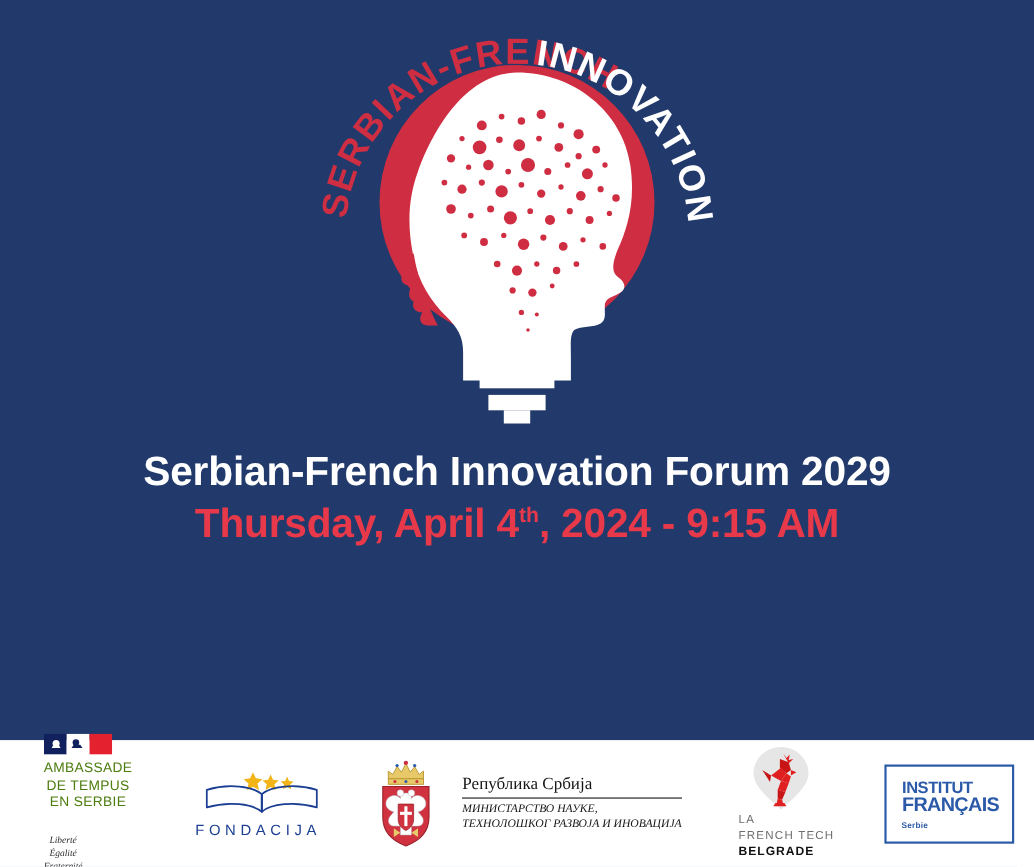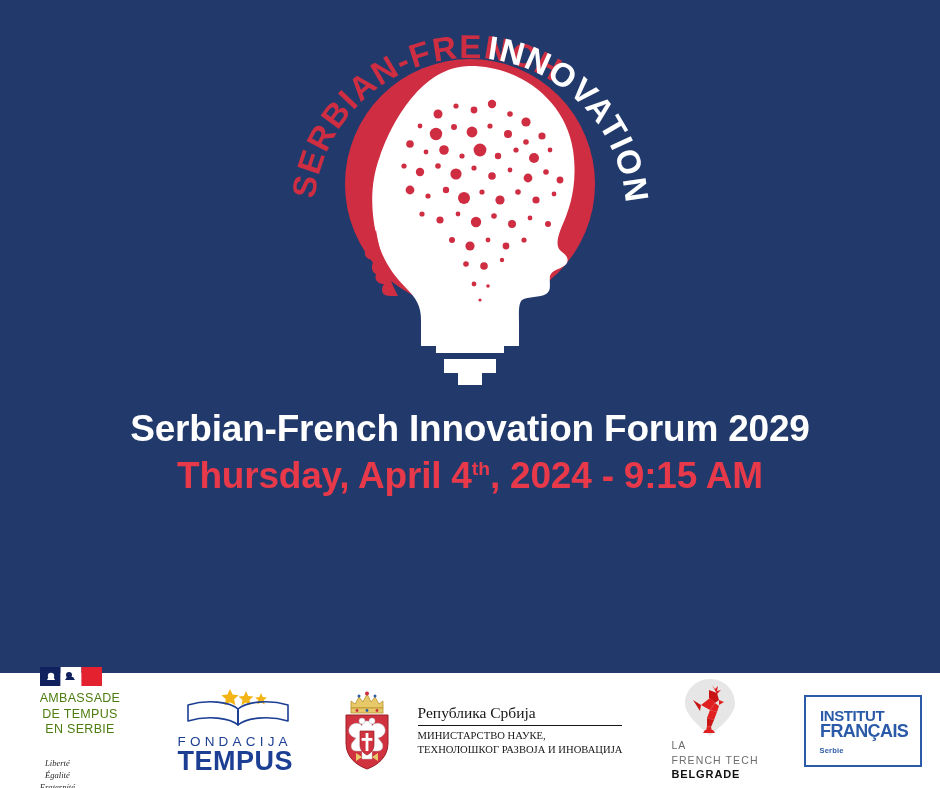--- a/index.html
+++ b/index.html
@@ -77,21 +77,21 @@
   .gov{display:flex;align-items:center;gap:22px;}
   .gov-arms{width:58px;height:80px;display:block;}
   .gov-txt{display:flex;flex-direction:column;align-items:flex-start;}
   .gov-t1{
     font-family:"Liberation Serif",serif;font-size:15.5px;color:#161616;
     line-height:1.15;padding-bottom:3px;
   }
   .gov-rule{width:100%;height:1px;background:#161616;margin-bottom:3px;}
   .gov-t2{
     font-family:"Liberation Serif",serif;font-size:10.6px;color:#161616;
-    line-height:1.32;text-align:left;white-space:nowrap;
+    line-height:1.32;text-align:left;white-space:nowrap;font-style:italic;
   }
 
   
   .ftech{display:flex;flex-direction:column;align-items:flex-start;}
   .ftech-mark{width:62px;height:60px;display:block;margin-left:8px;}
   .ftech-t1{font-size:10.5px;color:#6d6d6d;letter-spacing:1.1px;line-height:1.38;}
   .ftech-t2{font-size:10.5px;color:#6d6d6d;letter-spacing:1.1px;line-height:1.38;}
   .ftech-t3{font-size:11px;color:#111111;font-weight:700;letter-spacing:0.9px;line-height:1.38;}
 
   
@@ -261,21 +261,20 @@
             <polygon points="68,4 70.2,8.9 75.4,9.5 71.5,13 72.6,18.2 68,15.4 63.4,18.2 64.5,13 60.6,9.5 65.8,8.9"></polygon>
             <polygon points="83,6 84.7,9.9 88.9,10.4 85.8,13.2 86.7,17.4 83,15.2 79.3,17.4 80.2,13.2 77.1,10.4 81.3,9.9"></polygon>
           </g>
           <g fill="none" stroke="#1c3f94" stroke-width="1.6" stroke-linejoin="round">
             <path d="M 60,22 C 52,15 30,12 10,18 L 10,34 C 30,28 52,31 60,38 Z"></path>
             <path d="M 60,22 C 68,15 90,12 110,18 L 110,34 C 90,28 68,31 60,38 Z"></path>
             <path d="M 60,22 L 60,38"></path>
           </g>
         </svg>
         <div class="tempus-t1">FONDACIJA</div>
-        <div class="tempus-t2">TEMPUS</div>
       </div>
     </div>
 
     <div class="f-slot f-gov">
       <div class="gov">
         <svg class="gov-arms" viewBox="0 0 58 80">
 
           <g>
             <path d="M 13,17 L 13,10 L 17,13 L 21,6 L 25,11 L 29,3 L 33,11 L 37,6 L 41,13 L 45,10 L 45,17 Z" fill="#e8c96a" stroke="#b79228" stroke-width="0.8"></path>
             <rect x="13" y="17" width="32" height="5" fill="#e8c96a" stroke="#b79228" stroke-width="0.8"></rect>

